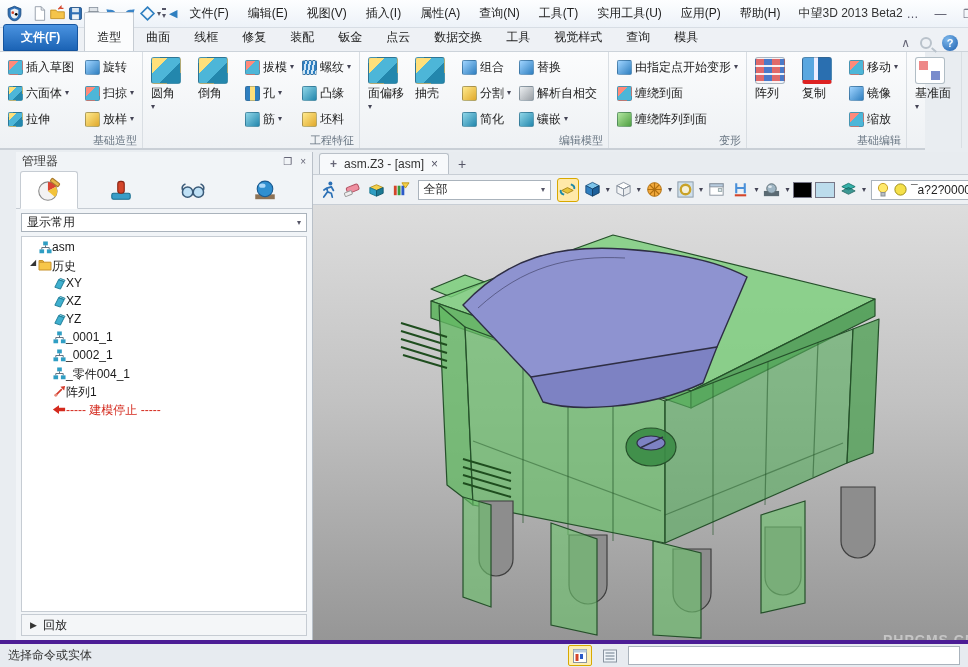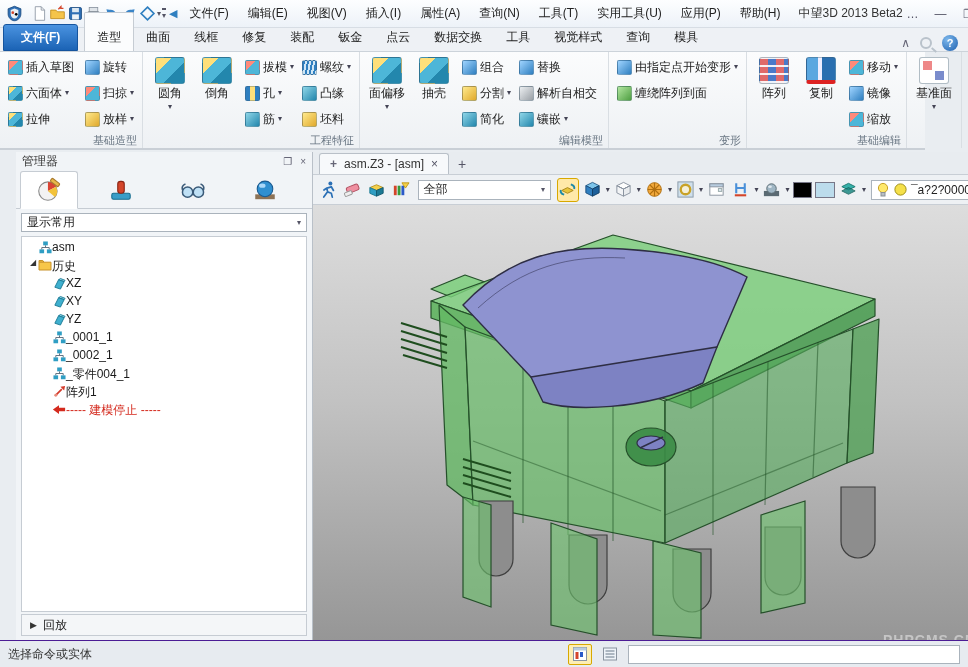--- a/index.html
+++ b/index.html
@@ -28,21 +28,21 @@
   .help-circle{width:16px;height:16px;border-radius:50%;background:radial-gradient(circle at 35% 30%,#7db8ec,#1d5fae);color:#fff;font-weight:bold;font-size:11px;display:flex;align-items:center;justify-content:center}
 
   
   .ribbon{position:absolute;left:0;top:52px;width:925px;height:98px;background:linear-gradient(#fbfcfd,#eef1f4);border-bottom:2px solid #c9cfd6;display:flex}
   .rgroup{display:flex;flex-direction:column;border-right:1px solid #d9dee3;padding:2px 5px 0}
   .rgroup-body{flex:1;display:flex;align-items:flex-start;gap:3px}
   .rgroup-label{height:15px;text-align:right;color:#697683;font-size:11px;white-space:nowrap}
   .rgrid{display:grid;grid-template-columns:auto auto;grid-auto-rows:26px;column-gap:2px;align-content:start}
   .rgrid.one-col{grid-template-columns:auto}
   .rsmall{display:flex;align-items:center;gap:3px;padding:0 3px;border-radius:2px;white-space:nowrap}
-  .rlarge{min-width:44px;display:flex;flex-direction:column;align-items:center;padding:3px 3px 0;border-radius:2px;gap:1px;white-space:nowrap}
+  .rlarge{min-width:44px;display:flex;flex-direction:column;align-items:flex-start;padding:3px 3px 0;border-radius:2px;gap:1px;white-space:nowrap}
   .ic{width:15px;height:15px;border-radius:2px;flex:0 0 auto;border:1px solid rgba(60,90,110,.35)}
   .ic-lg{width:30px;height:27px;border-radius:3px;border:1px solid rgba(60,90,110,.4)}
   .i-tealcube{background:linear-gradient(135deg,#ffe07a 0 30%,#4db6d8 30% 62%,#2387ad 62%)}
   .i-teal{background:linear-gradient(135deg,#8fd6e8,#2387ad)}
   .i-blue{background:linear-gradient(135deg,#9fd4ff,#2f7fc0)}
   .i-redteal{background:linear-gradient(135deg,#ff8a7a 0 38%,#4db6d8 38%)}
   .i-yellow{background:linear-gradient(135deg,#ffe98c,#e0a92c)}
   .i-green{background:linear-gradient(135deg,#b2e6a0,#4f9f42)}
   .i-gray{background:linear-gradient(135deg,#eceff1,#9aa0a6)}
   .i-stripe{background:repeating-linear-gradient(100deg,#2f7fc0 0 2px,#cfe6f5 2px 4px)}
@@ -96,21 +96,21 @@
   .layerfield{height:20px;background:#fff;border:1px solid #aab3bc;display:flex;align-items:center;gap:3px;padding:0 4px;margin-left:2px;min-width:108px}
   .layerfield span.txt{color:#222}
 
   .viewport{flex:1;position:relative;background:linear-gradient(180deg,#dddddd 0%,#c2c2c2 45%,#969696 100%);overflow:hidden}
   .viewport svg.model{position:absolute;left:0;top:0}
   .watermark{position:absolute;right:8px;bottom:-8px;text-align:center;pointer-events:none}
   .watermark .wm-big{font-size:54px;font-weight:bold;letter-spacing:-3px;color:rgba(255,255,255,.55);line-height:50px}
   .watermark .wm-small{font-size:14px;font-weight:bold;color:rgba(255,255,255,.45);letter-spacing:1px}
 
   
-  .statusbar{position:absolute;left:0;top:640px;width:968px;height:27px;background:#e7ebf0;border-top:1px solid #4c1d95;display:flex;align-items:center;padding:0 8px;gap:6px}
+  .statusbar{position:absolute;left:0;top:640px;width:968px;height:27px;background:#e7ebf0;border-top:4px solid #4c1d95;display:flex;align-items:center;padding:0 8px;gap:6px}
   .status-msg{color:#333}
   .statusbar .spacer{flex:1}
   .sbtn{width:24px;height:21px;display:flex;align-items:center;justify-content:center;border-radius:2px}
   .sbtn.hl{background:#fdeeb3;border:1px solid #d8a800}
   .cmd-input{width:332px;height:19px;border:1px solid #aab3bc;background:#fff;font-family:inherit;font-size:12px;padding:0 4px}
 </style>
 </head>
 <body>
 
 <div class="titlebar">
@@ -351,20 +351,25 @@
 
   <div class="rgroup">
     <div class="rgroup-body">
       <div class="rgrid one-col">
         <div class="rsmall">
             <span class="ic i-blue"></span>
             <span>由指定点开始变形</span>
             <span class="arrowdn">▾</span>
           </div>
         <div class="rsmall">
+            <span class="ic i-redteal"></span>
+            <span>缠绕到面</span>
+            <span class="arrowdn"></span>
+          </div>
+        <div class="rsmall">
             <span class="ic i-green"></span>
             <span>缠绕阵列到面</span>
             <span class="arrowdn"></span>
           </div>
       </div>
     </div>
     <div class="rgroup-label">变形</div>
   </div>
 
   <div class="rgroup">
@@ -481,30 +486,30 @@
           </span>
           <span class="tlabel">历史</span>
         </div>
       <div class="trow lv1">
           <span class="tico">
             <svg width="13" height="13" viewBox="0 0 14 14">
               <polygon points="6,3 8,1.6 13,3.6 12,5" fill="#8fd6e8" stroke="#1c7a94"></polygon>
               <polygon points="2,11 6,3 12,5 8,13" fill="#3fb0cf" stroke="#1c7a94"></polygon>
             </svg>
           </span>
-          <span class="tlabel">XZ</span>
+          <span class="tlabel">XY</span>
         </div>
       <div class="trow lv1">
           <span class="tico">
             <svg width="13" height="13" viewBox="0 0 14 14">
               <polygon points="6,3 8,1.6 13,3.6 12,5" fill="#8fd6e8" stroke="#1c7a94"></polygon>
               <polygon points="2,11 6,3 12,5 8,13" fill="#3fb0cf" stroke="#1c7a94"></polygon>
             </svg>
           </span>
-          <span class="tlabel">XY</span>
+          <span class="tlabel">XZ</span>
         </div>
       <div class="trow lv1">
           <span class="tico">
             <svg width="13" height="13" viewBox="0 0 14 14">
               <polygon points="6,3 8,1.6 13,3.6 12,5" fill="#8fd6e8" stroke="#1c7a94"></polygon>
               <polygon points="2,11 6,3 12,5 8,13" fill="#3fb0cf" stroke="#1c7a94"></polygon>
             </svg>
           </span>
           <span class="tlabel">YZ</span>
         </div>

